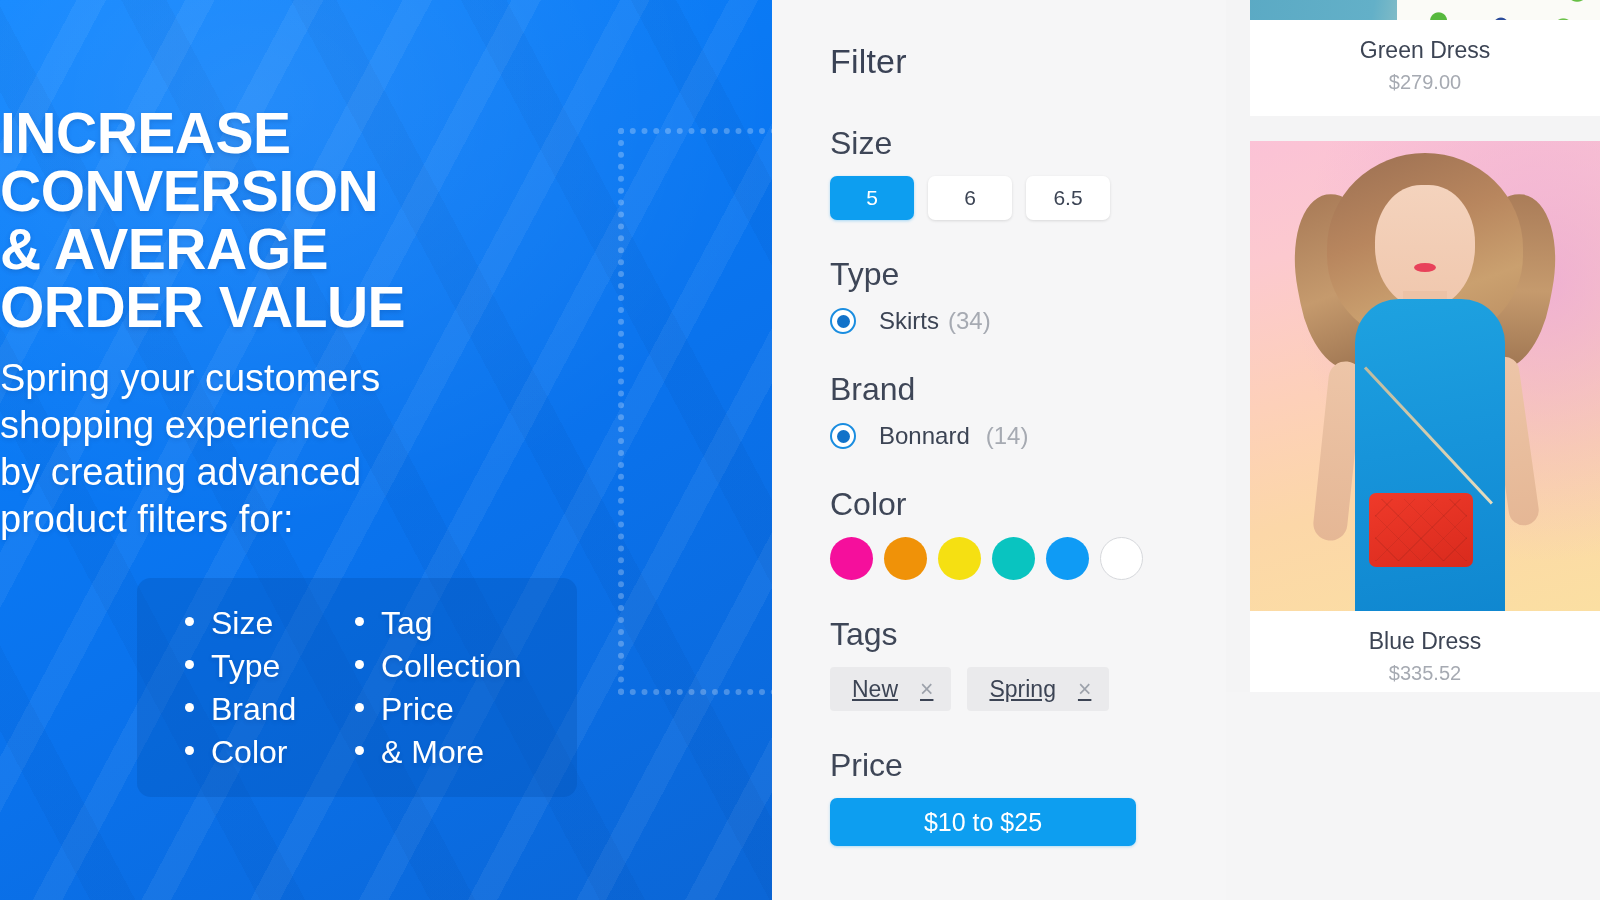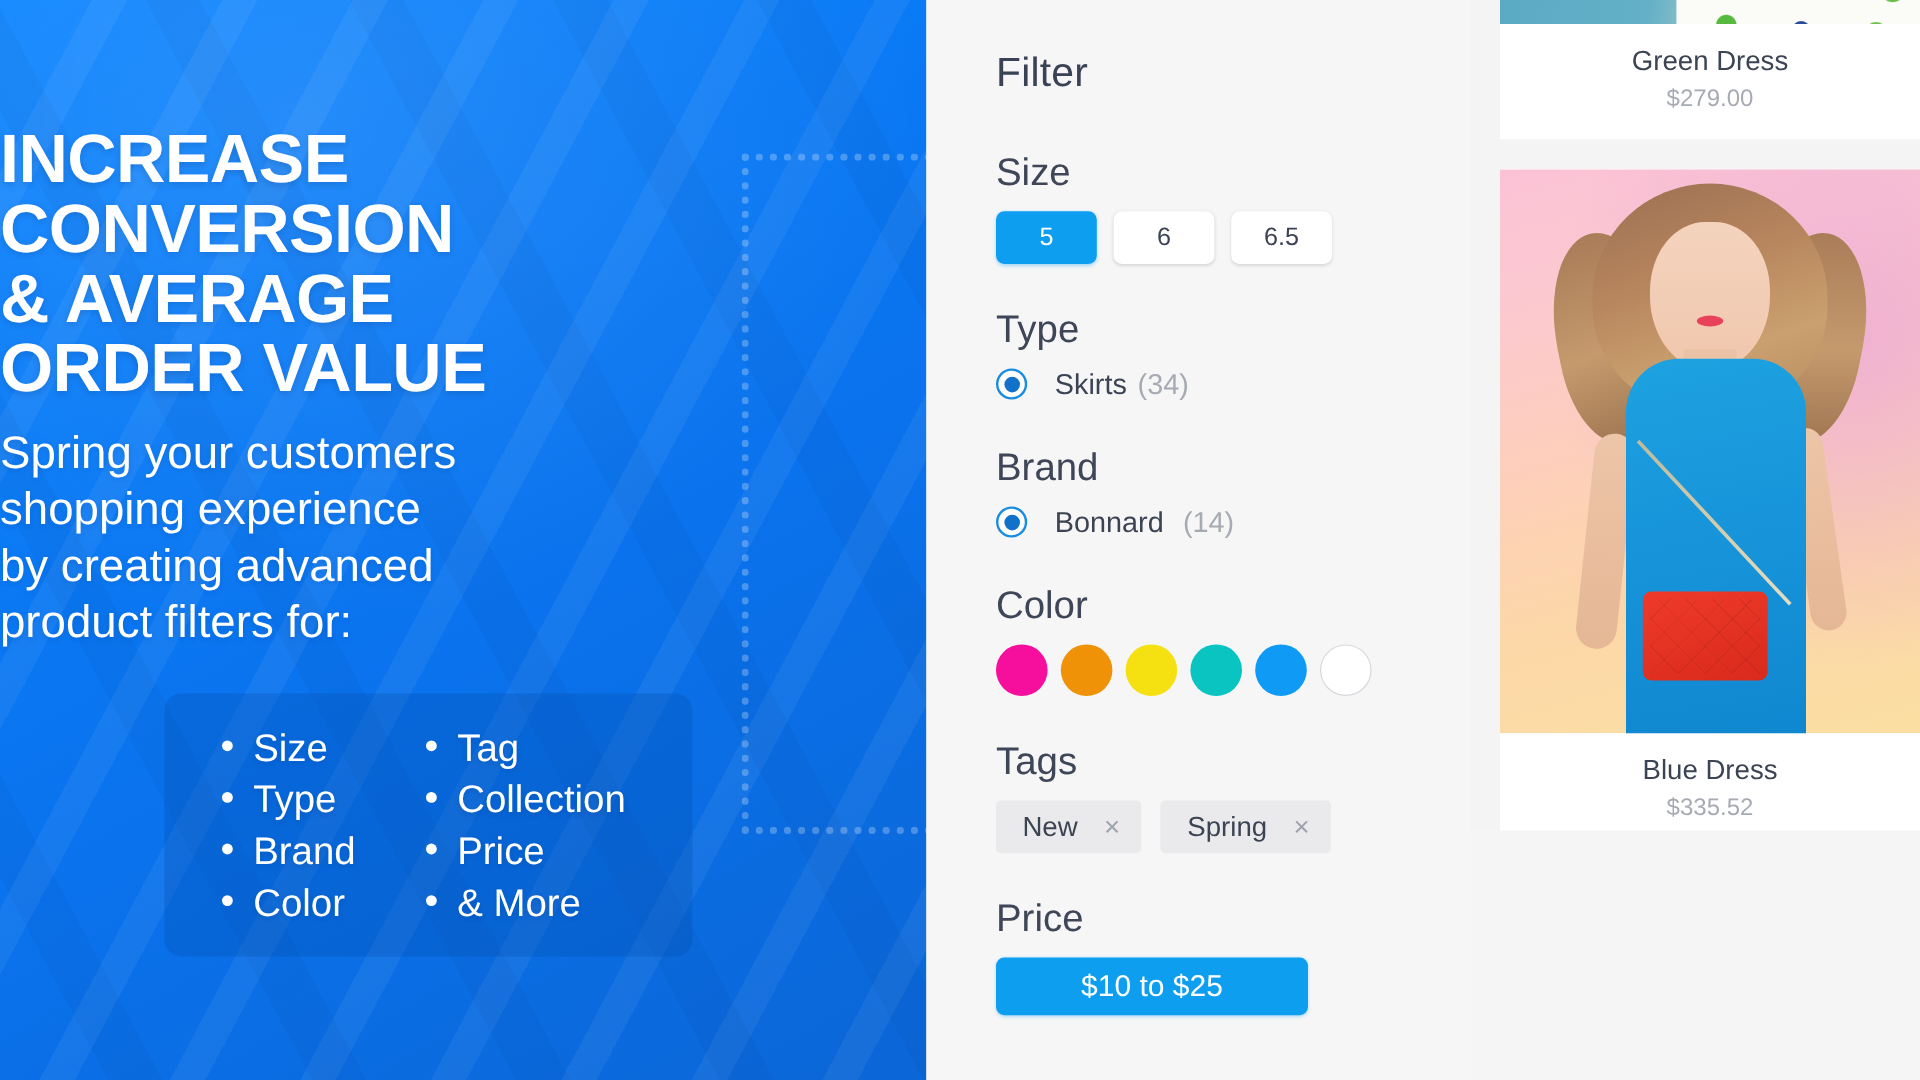--- a/index.html
+++ b/index.html
@@ -177,20 +177,21 @@
   }
   .size-btn.active {
     background: #0d9ef0;
     color: #ffffff;
     box-shadow: 0 1px 3px rgba(13,158,240,0.35);
   }
 
   
   .radio-row {
     display: flex;
+    align-items: center;
     margin-bottom: 11px;
     cursor: pointer;
     margin-top: 13px;
   }
   .radio {
     width: 26px; height: 26px;
     border-radius: 50%;
     background: #ffffff;
     border: 1.5px solid #c2c6cd;
     box-sizing: border-box;
@@ -234,32 +235,33 @@
   .tag-chip {
     height: 44px;
     background: #eaeaec;
     border-radius: 4px;
     display: flex;
     align-items: center;
     padding: 0 18px 0 22px;
     font-size: 23px;
     color: #3c4454;
     cursor: pointer;
+    text-decoration: underline;
   }
   .tag-x {
     margin-left: 22px;
     font-size: 23px;
     color: #9da2ab;
     line-height: 1;
     cursor: pointer;
   }
 
   
   .price-btn {
-    width: 260px;
+    width: 306px;
     height: 48px;
     background: #0d9ef0;
     border-radius: 7px;
     display: flex;
     align-items: center;
     justify-content: center;
     color: #ffffff;
     font-size: 25px;
     cursor: pointer;
     box-shadow: 0 1px 3px rgba(13,158,240,0.3);

